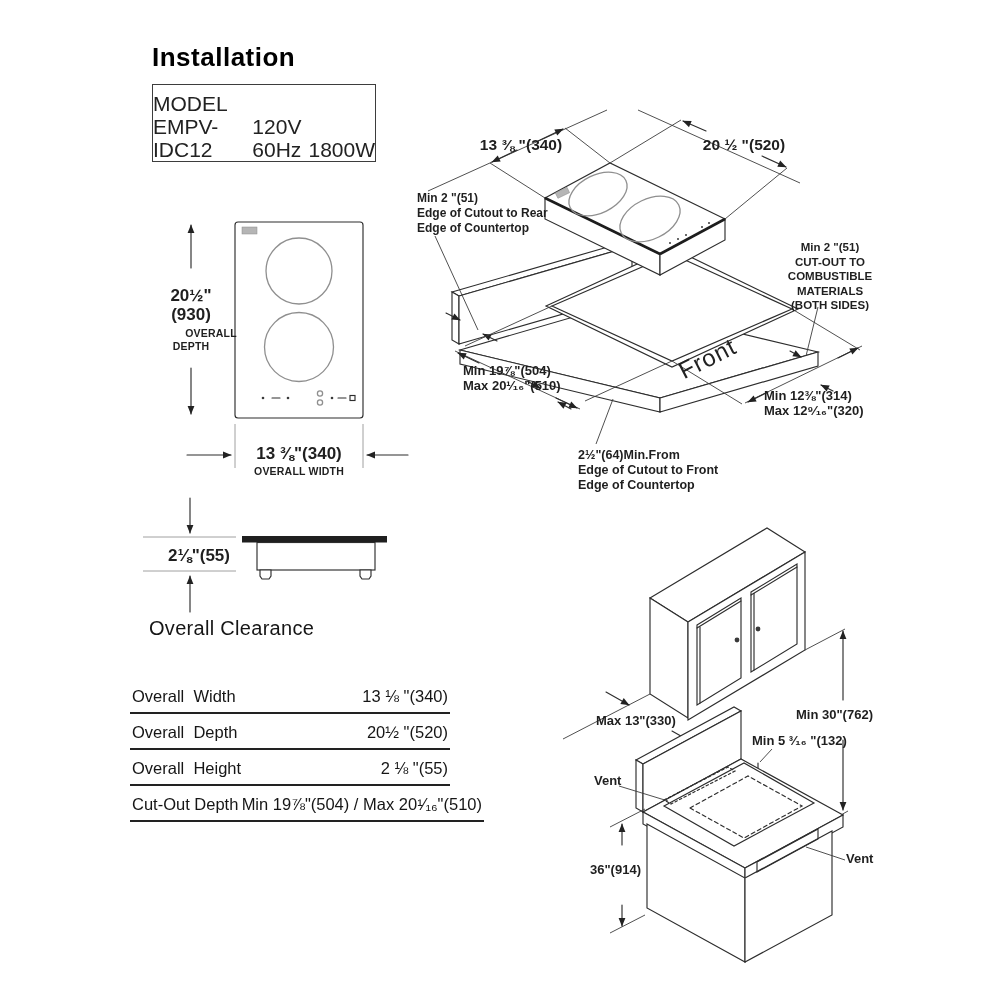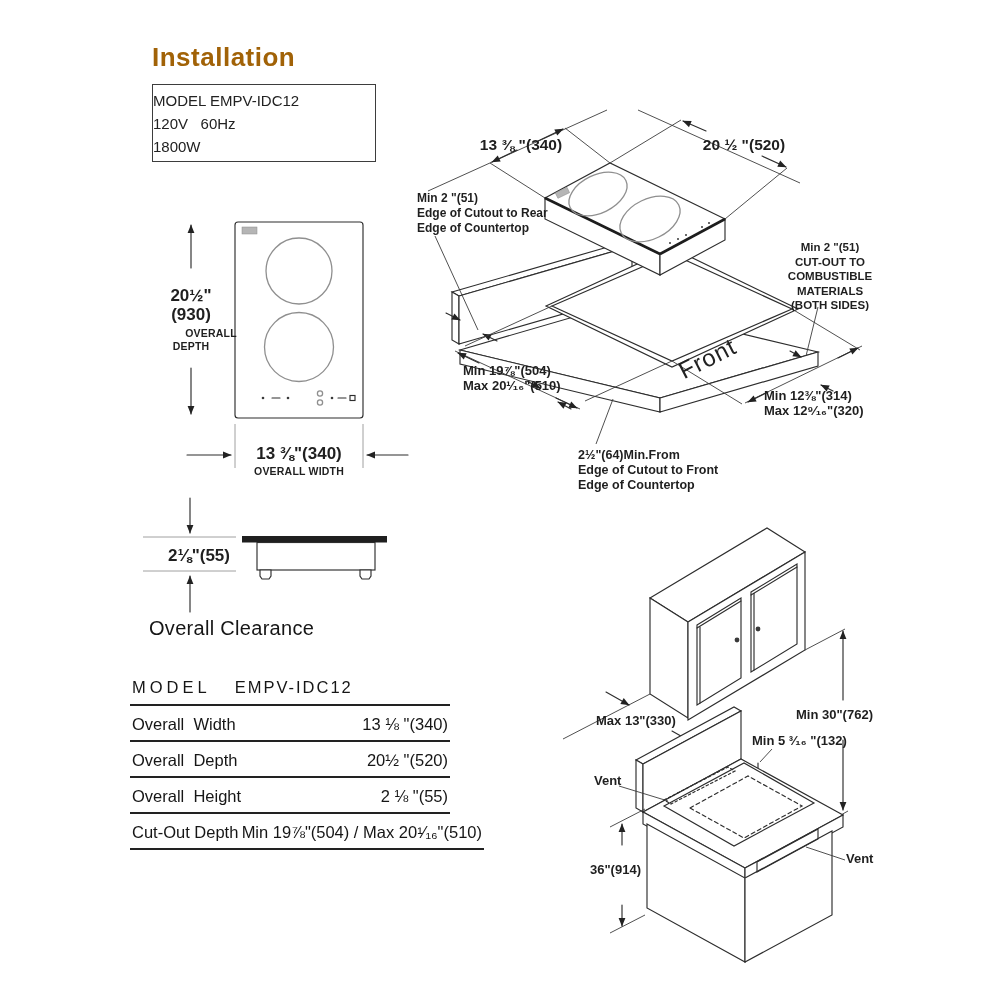--- a/index.html
+++ b/index.html
@@ -1,24 +1,24 @@
 <!DOCTYPE html>
 <html><head>
 <meta charset="utf-8">
 <style>
   html,body{margin:0;padding:0;background:#fff;}
   #page{position:relative;width:1000px;height:1000px;background:#fff;overflow:hidden;
         font-family:"Liberation Sans","DejaVu Sans",sans-serif;color:#1c1c1c;}
   .abs{position:absolute;}
   .pre{white-space:pre-wrap;}
   
-  #title{left:152px;top:42px;font-size:26px;font-weight:700;color:#a16207;letter-spacing:.5px;}
+  #title{left:152px;top:42px;font-size:26px;font-weight:700;color:#000000;letter-spacing:.5px;}
   #model-box{left:152px;top:84px;width:222px;height:76px;border:1.6px solid #3d3d3d;
-             display:flex;flex-direction:column;justify-content:center;align-items:flex-start;
-             font-size:15px;line-height:23px;color:#222;}
+             display:flex;flex-direction:row;justify-content:center;align-items:flex-end;
+             font-size:21px;line-height:23px;color:#222;}
   
   .lbl{position:absolute;font-weight:600;color:#1f1f1f;}
   .ctr{transform:translateX(-50%);text-align:center;}
   .fs17{font-size:17px;line-height:19px;font-weight:600;}
   .cap{font-size:10.5px;line-height:13px;font-weight:600;letter-spacing:.2px;}
   .fs12{font-size:12px;line-height:15px;}
   .fs13{font-size:13px;line-height:14.5px;}
   .fs15{font-size:15.5px;}
   .note-c{text-align:center;transform:translateX(-50%);font-size:11.5px;line-height:14.5px;}
   #heading-od{left:149px;top:617px;font-size:20px;font-weight:500;color:#161616;letter-spacing:.3px;}
@@ -281,24 +281,20 @@
   <div class="abs" id="front-lbl">Front</div>
 
   <div class="lbl fs13" style="left:596px;top:714px;">Max 13"(330)</div>
   <div class="lbl fs13" style="left:796px;top:708px;">Min 30"(762)</div>
   <div class="lbl fs13" style="left:752px;top:734px;">Min 5 ³⁄₁₆ "(132)</div>
   <div class="lbl fs13" style="left:594px;top:774px;">Vent</div>
   <div class="lbl fs13" style="left:846px;top:852px;">Vent</div>
   <div class="lbl fs13" style="left:590px;top:863px;">36"(914)</div>
 
   <div class="abs" id="spec-table">
-    <div class="thead w1">
-      <span class="ml">MODEL</span>
-      <span class="mv">EMPV-IDC12</span>
-    </div>
     <div class="trow w1">
       <span class="pre">Overall  Width</span>
       <span class="pre">13 ⅛ "(340)</span>
     </div>
     <div class="trow w1">
       <span class="pre">Overall  Depth</span>
       <span class="pre">20½ "(520)</span>
     </div>
     <div class="trow w1">
       <span class="pre">Overall  Height</span>

